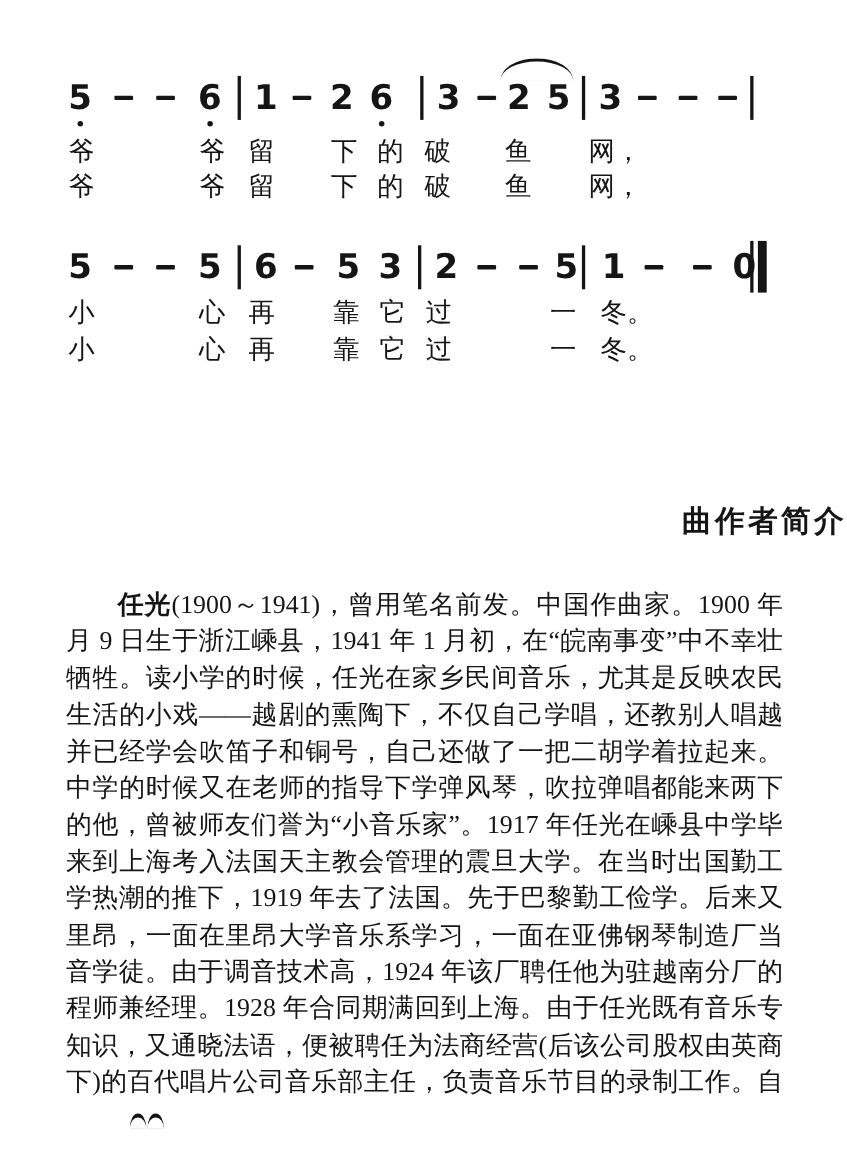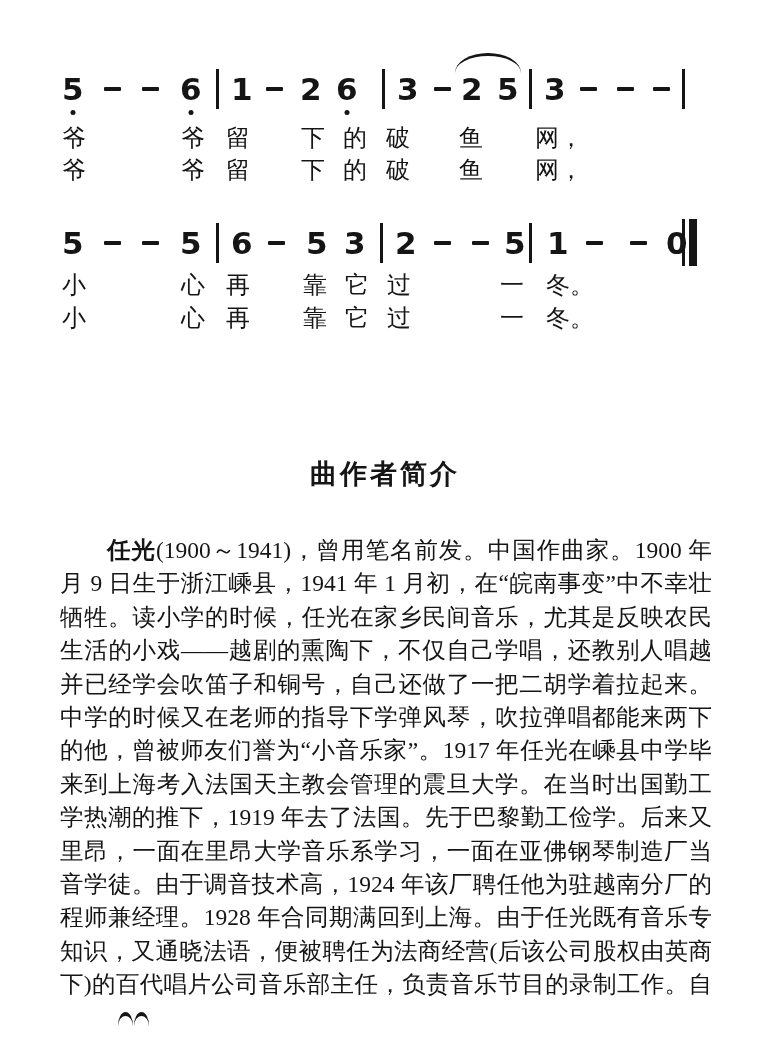--- a/index.html
+++ b/index.html
@@ -24,21 +24,21 @@
   .final-bar .thick { position:absolute; left:7px; top:0; width:8px; height:100%; background:#151515; }
   .slur {
     position:absolute; height:17px;
     border-top:3px solid #151515;
     border-radius:50% 50% 0 0 / 100% 100% 0 0;
   }
   .lyric { position:absolute; font-size:24px; line-height:1; white-space:nowrap; }
   
   .bio-title {
     position:absolute; top:456px; left:0; width:100%;
-    text-align:center; font-size:27px; font-weight:bold; letter-spacing:3px;
+    text-align:right; font-size:27px; font-weight:bold; letter-spacing:3px;
     font-family:"Liberation Sans","DejaVu Sans",sans-serif;
   }
   .bio {
     position:absolute; top:534px; left:60px; width:652px;
     font-size:23.5px;
   }
   .bio-line {
     height:33.4px; line-height:33.4px;
     text-align:justify; text-align-last:justify;
     overflow:hidden;

